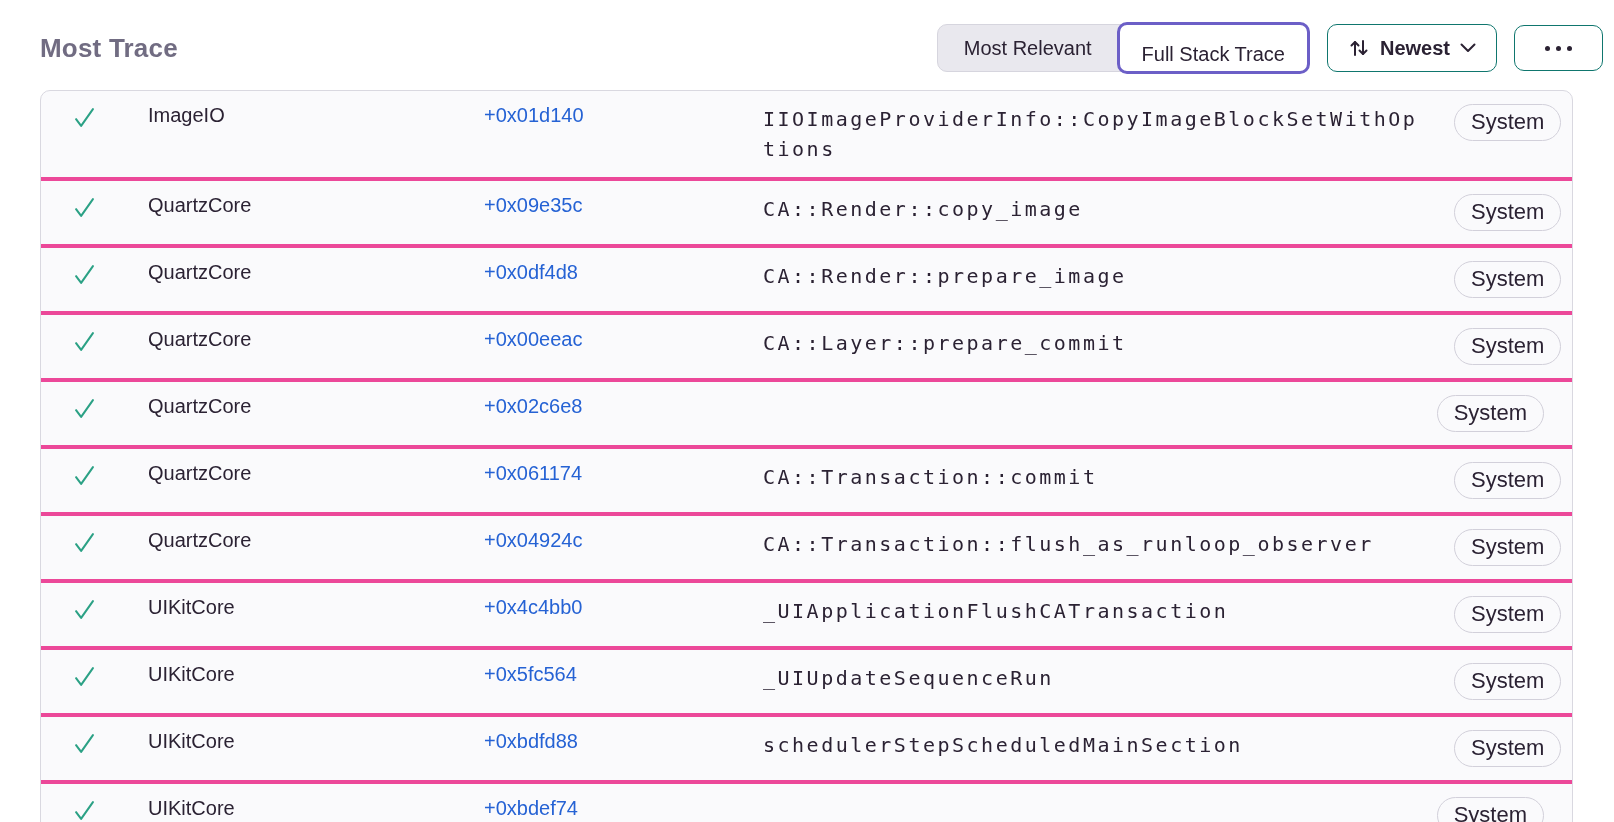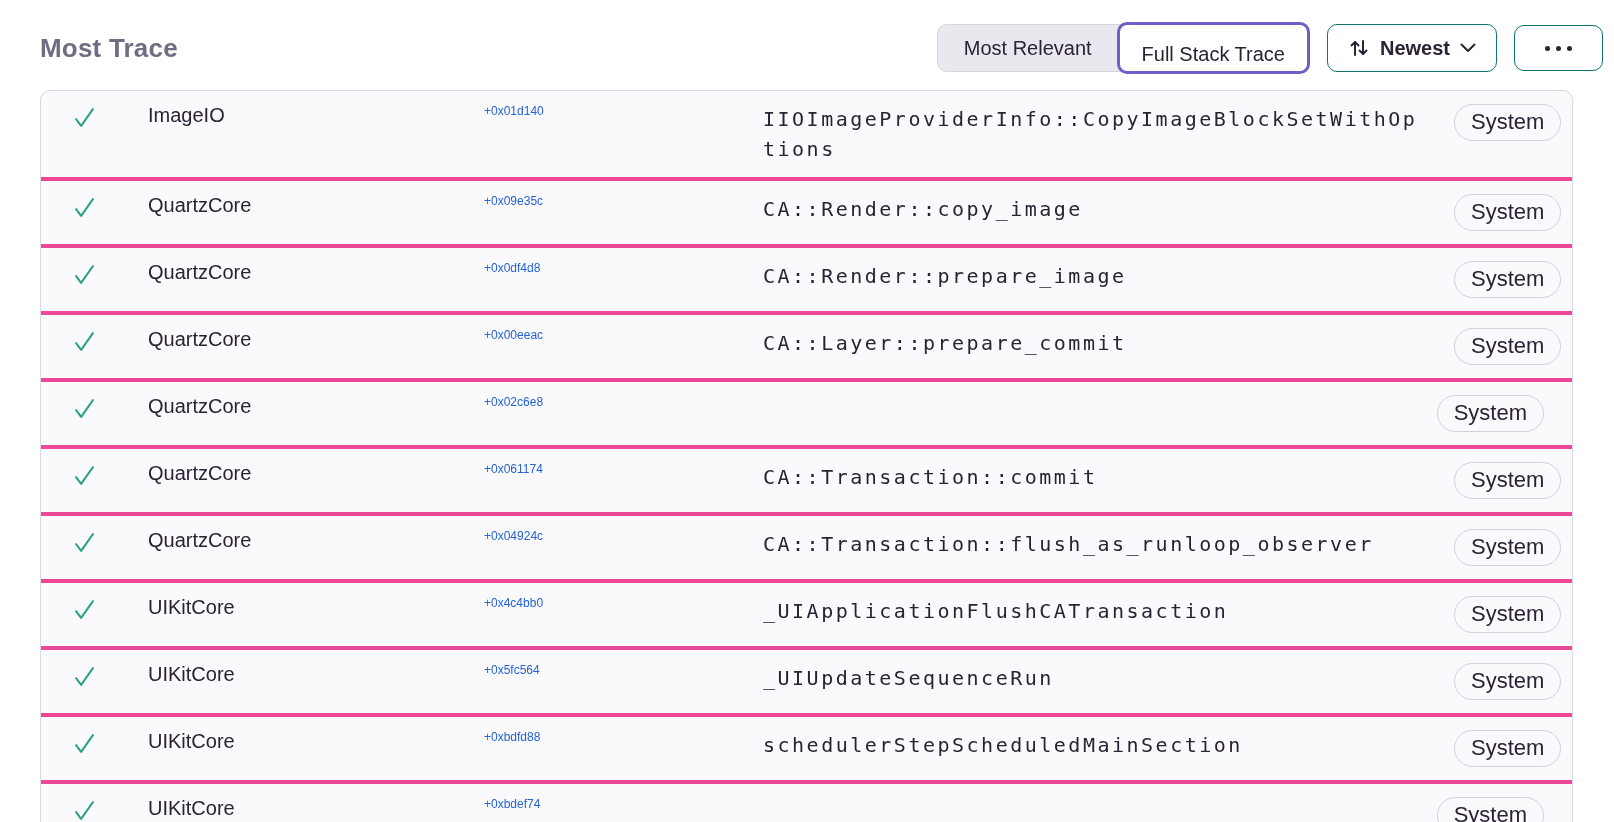--- a/index.html
+++ b/index.html
@@ -55,21 +55,21 @@
     display: flex; align-items: flex-start;
     min-height: 62px;
     padding: 13px 28px 13px 30px;
     gap: 31px;
   }
   .row + .row, .row-filler { border-top: 4px solid #ec4899; }
   .row-filler { height: 40px; background: #fafafc; }
   .cell-check { width: 46px; display: flex; align-items: center; flex: none; }
   .cell-module { width: 305px; flex: none; font-size: 20px; color: #2b2233; }
   .cell-offset {
-    width: 248px; flex: none; font-size: 12px; color: #2562d4;
+    width: 248px; flex: none; font-size: 20px; color: #2562d4;
     text-decoration: none; cursor: pointer;
   }
   .cell-function {
     width: 660px; flex: none;
     font-family: "DejaVu Sans Mono", monospace;
     font-size: 20px; line-height: 30px; letter-spacing: 2.5px;
     color: #2b2233; word-break: break-all;
   }
   .badge {
     margin-left: auto; flex: none;

